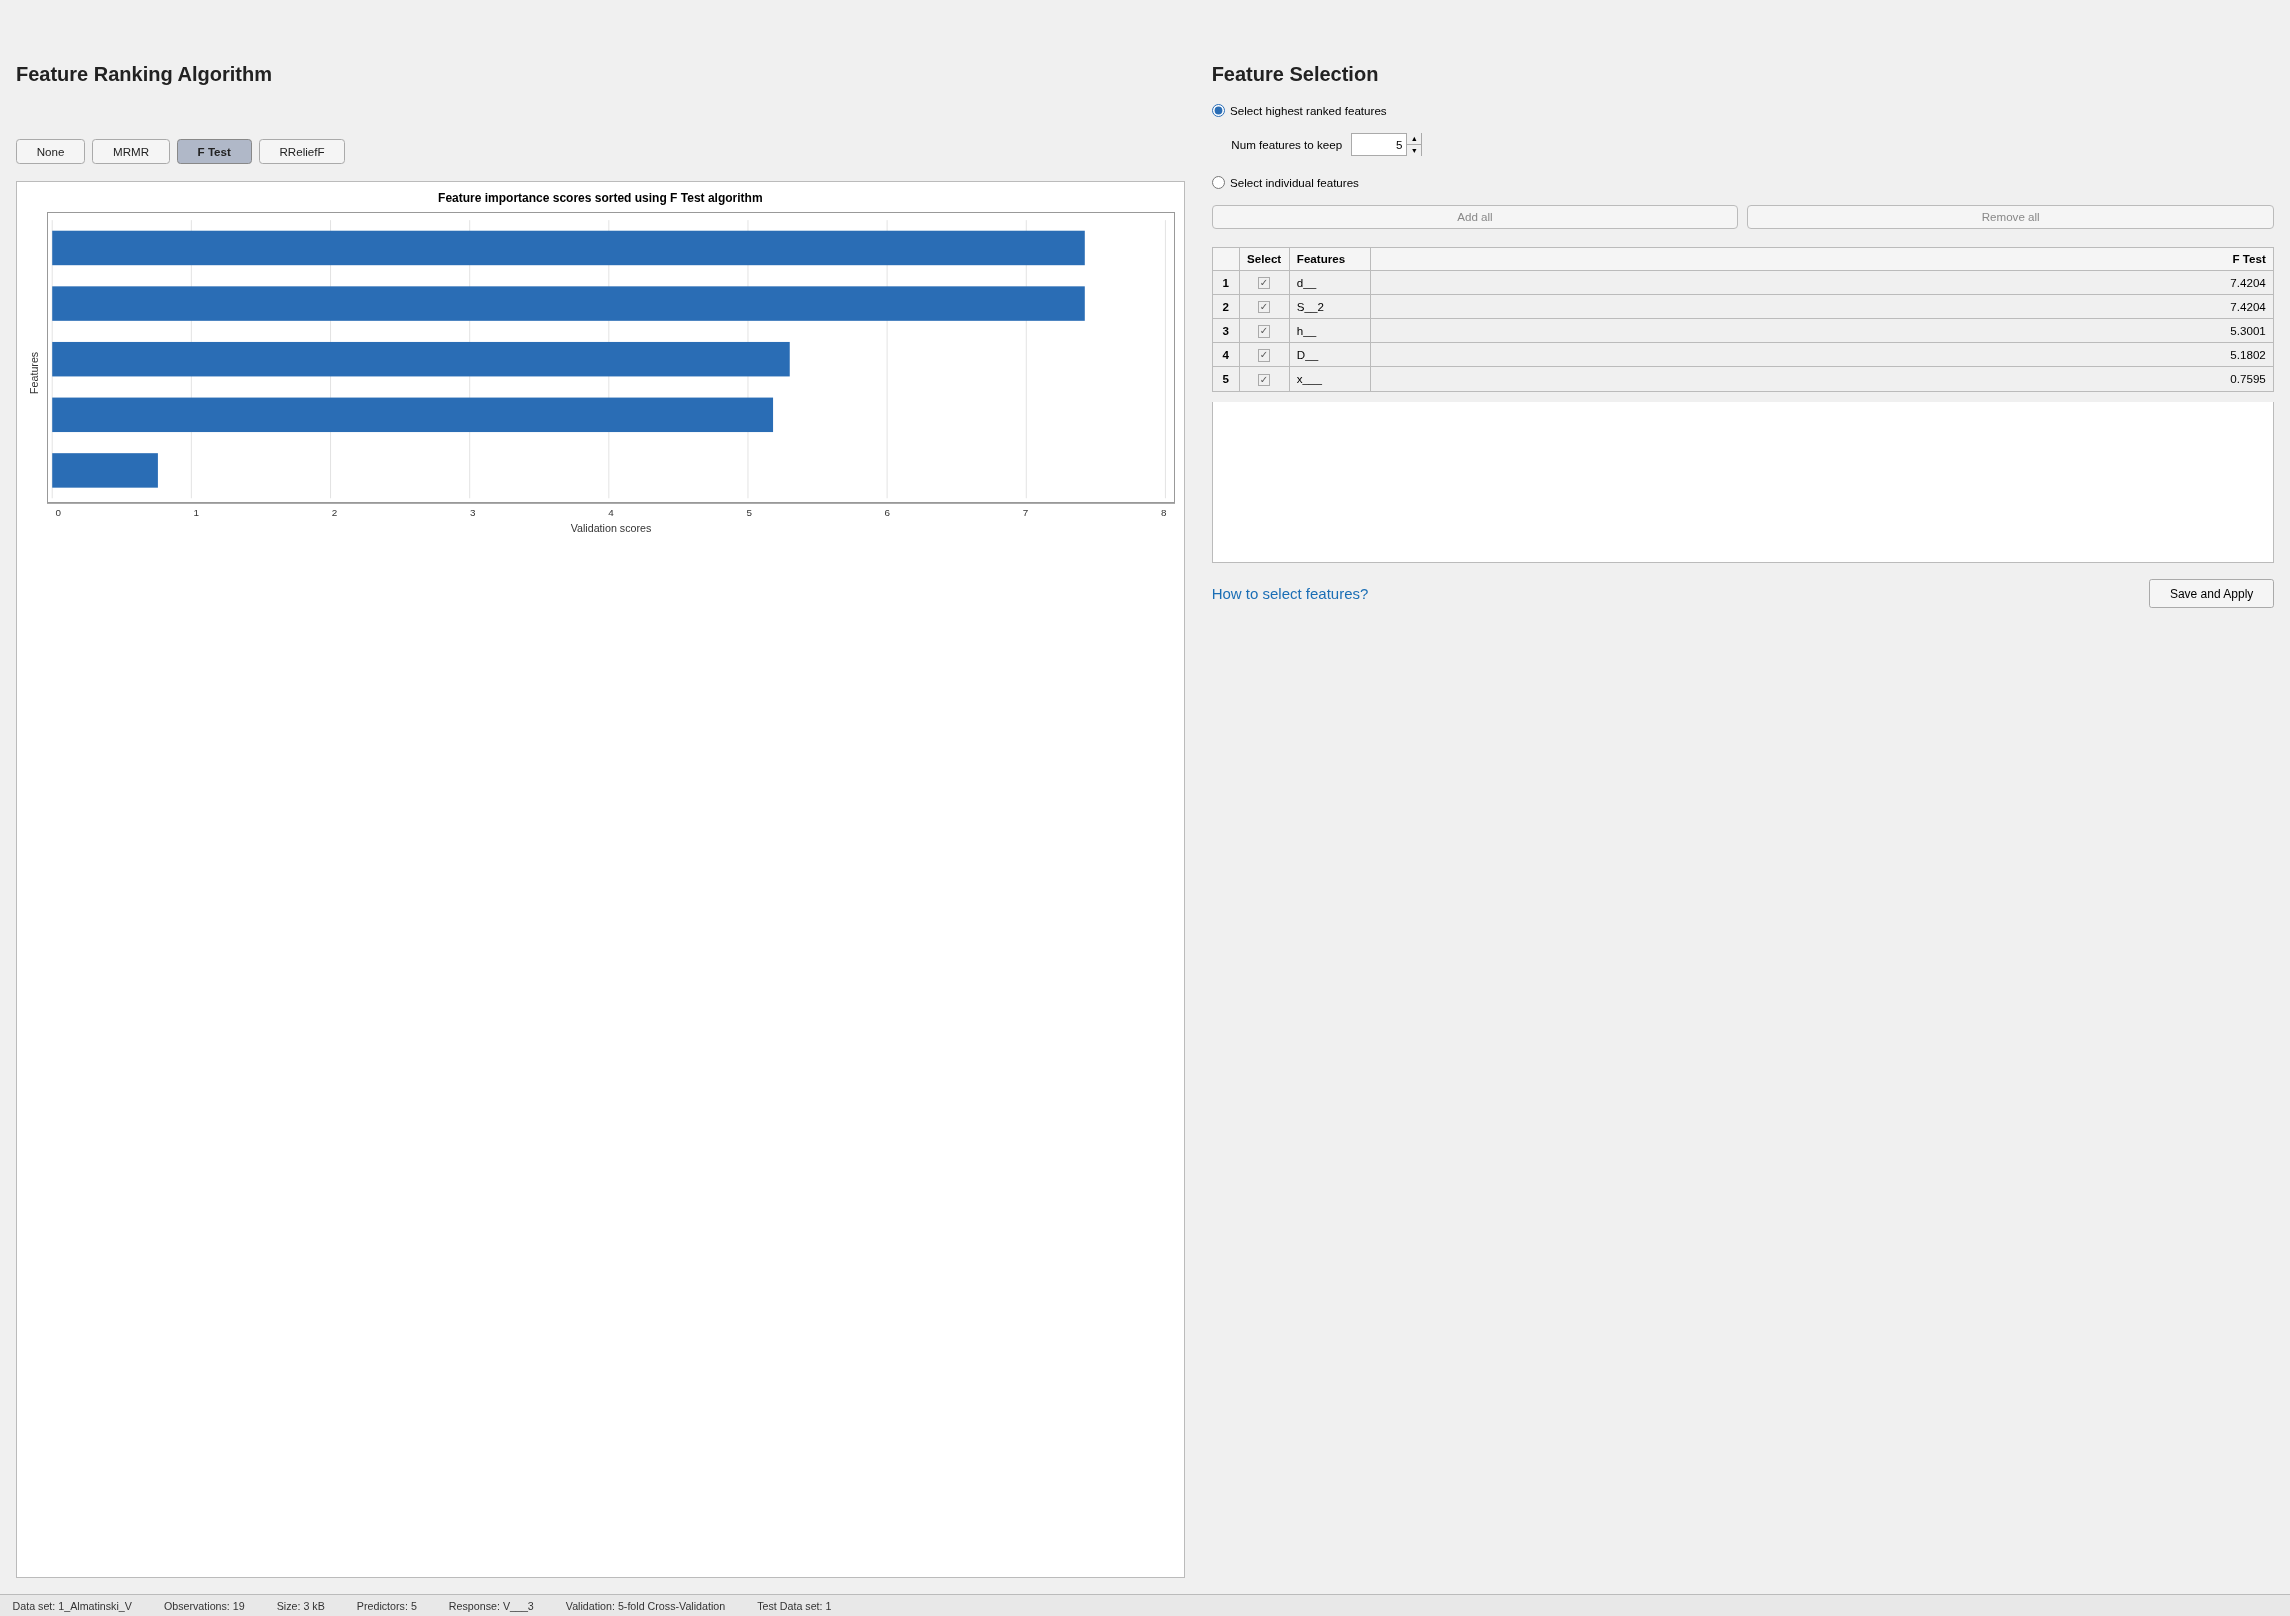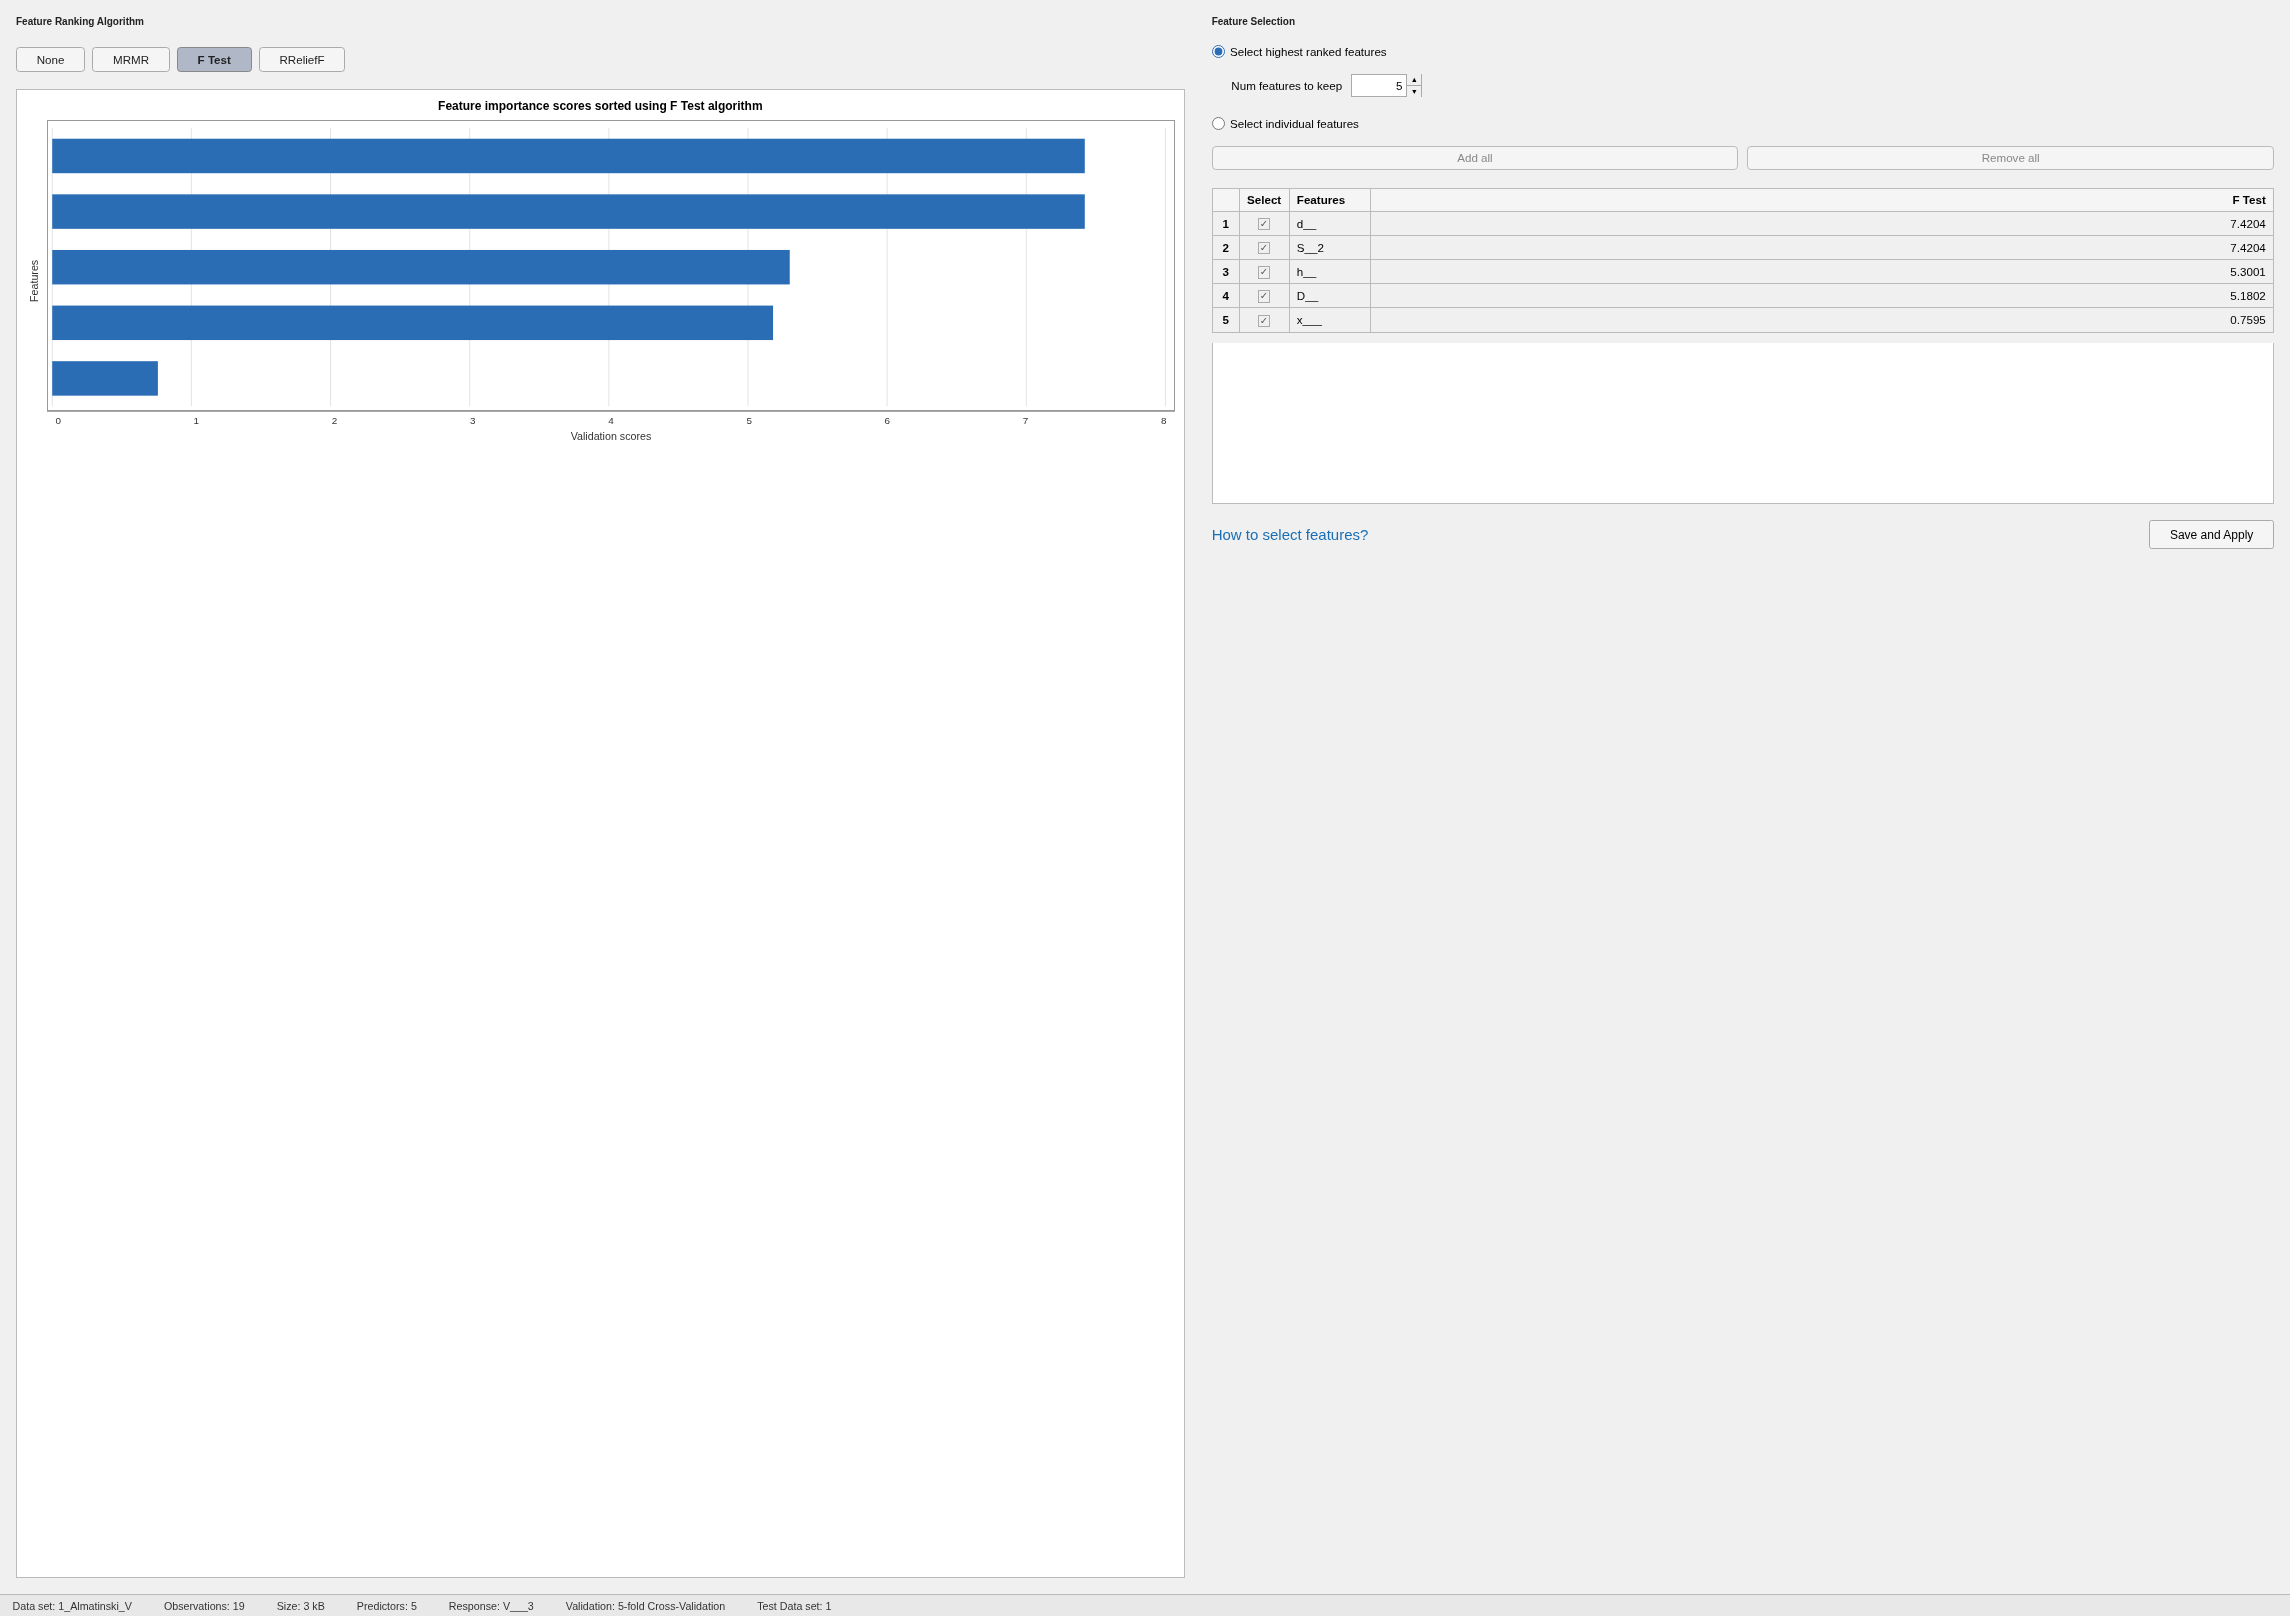--- a/index.html
+++ b/index.html
@@ -25,39 +25,41 @@
       flex-direction: column;
       gap: 12.5px;
     }
     .right-panel {
       flex: 1;
       display: flex;
       flex-direction: column;
       gap: 10.7px;
     }
     .section-title {
-      font-size: 10px;
+      font-size: 20px;
       font-weight: bold;
       color: #222;
       margin-bottom: 7.2px;
+      margin-top: 47px;
     }
     .algo-buttons {
       display: flex;
       flex-direction: row;
       gap: 7.2px;
       margin-bottom: 3.6px;
     }
     .algo-btn {
       padding: 5.4px 19.7px;
       border: 0.9px solid #aaa;
       background: #f5f5f5;
       border-radius: 3.6px;
       font-size: 11.6px;
       cursor: pointer;
       color: #222;
+      margin-top: 33px;
     }
     .algo-btn.active {
       background: #b0b8c8;
       border-color: #888;
       font-weight: bold;
     }
     .chart-area {
       background: white;
       border: 0.9px solid #bbb;
       padding: 9px 9px 9px 9px;

